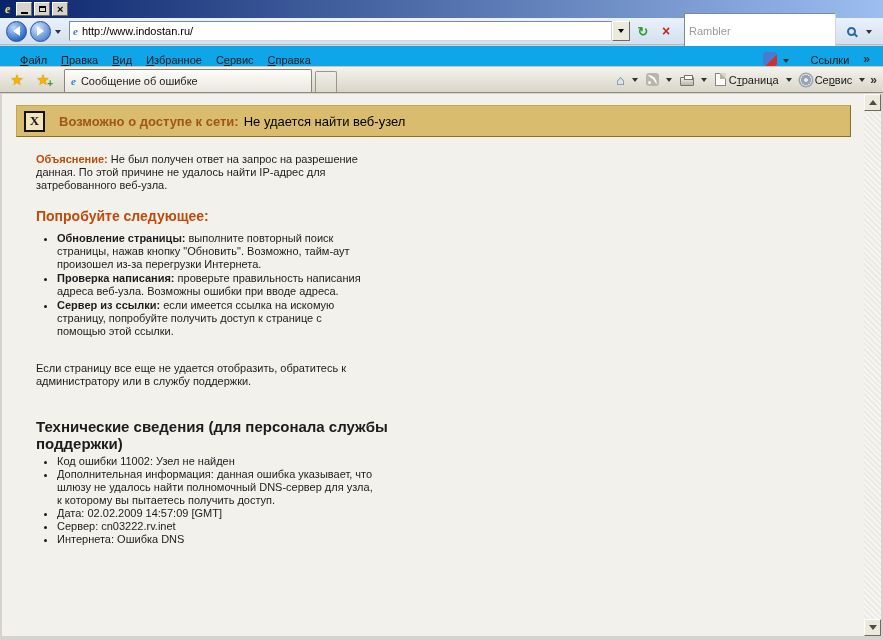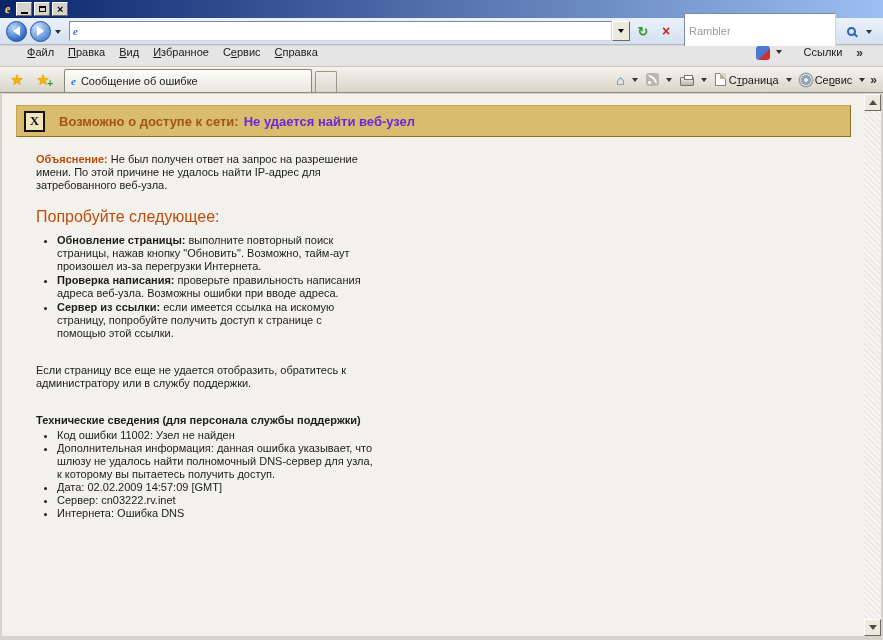--- a/index.html
+++ b/index.html
@@ -68,22 +68,22 @@
     font-family:"Liberation Sans",sans-serif; color:#000; background:transparent;}
   .search-box input::placeholder{ color:#9a9a9a; opacity:1; }
   .mag-btn{ margin-left:4px; width:22px; height:20px; display:flex; align-items:center; justify-content:center;}
   .mag{ position:relative; width:9px; height:9px; border:2px solid #2a66b0; border-radius:50%; }
   .mag::after{ content:""; position:absolute; width:5px; height:2px; background:#2a66b0;
     transform:rotate(45deg); right:-4px; bottom:-2px; }
 
   
   .menurow{
     position:absolute; top:46px; left:0; right:0; height:21px;
-    background:#e5e5e5; border-bottom:1px solid #c9c6ba;
-    display:flex; align-items:flex-start; font-size:11px; color:#1a1a1a; padding:0 20px;
+    background:#0ea5e9; border-bottom:1px solid #c9c6ba;
+    display:flex; align-items:flex-end; font-size:11px; color:#1a1a1a; padding:0 13px;
   }
   .menu-item{ padding:2px 7px; cursor:default; }
   .menu-spacer{ flex:1; }
   .addon-icon{ width:14px; height:14px; background:linear-gradient(135deg,#4a7ad0 60%, #d03030 60%);
     border-radius:3px; margin-right:2px; }
   .links-label{ margin:0 14px 0 22px; }
   .chev{ font-size:12px; color:#333; font-weight:bold; }
 
   
   .tabrow{
@@ -144,30 +144,30 @@
     margin:0 13px 0 14px; height:32px;
     background:var(--banner-bg,#d9bc6d);
     border:1px solid var(--banner-border,#8a7024);
     border-top-color:#c4a751; border-left-color:#c4a751;
     display:flex; align-items:center;
   }
   .x-box{ width:21px; height:21px; margin-left:7px; background:#f2e4bd;
     border:2px solid #141414; display:flex; align-items:center; justify-content:center;
     font:bold 13px "Liberation Serif",serif; color:#141414; }
   .banner-title{ margin-left:14px; font-size:13px; font-weight:bold; color:var(--banner-title,#a2551a); }
-  .banner-subtitle{ margin-left:5px; font-size:13px; font-weight:bold; color:#6d28d9; }
+  .banner-subtitle{ margin-left:5px; font-size:13px; font-weight:normal; color:#000000; }
 
   .body-text{ font-size:11px; line-height:13px; color:#1c1c1c; }
   .expl{ margin:16px 0 0 34px; width:344px; }
   .sec-label{ font-weight:bold; color:var(--heading-color,#bf4b0b); }
-  .try-heading{ margin:16px 0 0 34px; font-size:16px; font-weight:normal; color:var(--heading-color,#bf4b0b); }
+  .try-heading{ margin:16px 0 0 34px; font-size:14px; font-weight:bold; color:var(--heading-color,#bf4b0b); }
   ul.suggestions{ margin:8px 0 0 34px; padding-left:21px; width:336px; }
   ul.suggestions li{ margin-bottom:1px; }
   .fallback{ margin:24px 0 0 34px; width:344px; }
-  .tech-heading{ margin:24px 0 0 34px; width:370px; font-size:11px; font-weight:bold; color:#1c1c1c; }
+  .tech-heading{ margin:30px 0 0 34px; width:370px; font-size:15px; font-weight:bold; color:#1c1c1c; }
   ul.tech{ margin:3px 0 0 34px; padding-left:21px; width:340px; }
 </style>
 </head>
 <body>
 
 <div class="window">
 
   <div class="titlebar">
     <span class="ie-logo">e</span>
     <span class="win-btn">
@@ -184,20 +184,21 @@
   <div class="navrow">
     <span class="nav-circle back-circle">
         <span class="arrow-left"></span>
       </span>
     <span class="nav-circle fwd-circle">
         <span class="arrow-right"></span>
       </span>
     <span class="tiny-caret"></span>
     <span class="address-field">
       <span class="mini-e">e</span>
+      <input value="http://www.indostan.ru/" style="">
     </span>
     <span class="combo-btn">
         <span class="dn"></span>
       </span>
     <span class="nav-sq-btn">
         <span class="refresh-glyph">↻</span>
       </span>
     <span class="nav-sq-btn">
         <span class="stop-glyph">×</span>
       </span>
@@ -262,21 +263,21 @@
 
   <div class="page">
     <div class="content">
 
       <div class="banner">
         <span class="x-box">X</span>
         <span class="banner-title">Возможно о доступе к сети:</span>
         <span class="banner-subtitle">Не удается найти веб-узел</span>
       </div>
 
-      <p class="body-text expl"><b class="sec-label">Объяснение:</b><span> Не был получен ответ на запрос на разрешение имени. По этой причине не удалось найти IP-адрес для затребованного веб-узла.</span></p>
+      <p class="body-text expl"><b class="sec-label">Объяснение:</b><span> Не был получен ответ на запрос на разрешение данная. По этой причине не удалось найти IP-адрес для затребованного веб-узла.</span></p>
 
       <p class="try-heading">Попробуйте следующее:</p>
 
       <ul class="body-text suggestions" id="suggestions-list">
           <li><b>Обновление страницы:</b> выполните повторный поиск страницы, нажав кнопку "Обновить". Возможно, тайм-аут произошел из-за перегрузки Интернета.</li>
           <li><b>Проверка написания:</b> проверьте правильность написания адреса веб-узла. Возможны ошибки при вводе адреса.</li>
           <li><b>Сервер из ссылки:</b> если имеется ссылка на искомую страницу, попробуйте получить доступ к странице с помощью этой ссылки.</li>
         </ul>
 
       <p class="body-text fallback">Если страницу все еще не удается отобразить, обратитесь к администратору или в службу поддержки.</p>

